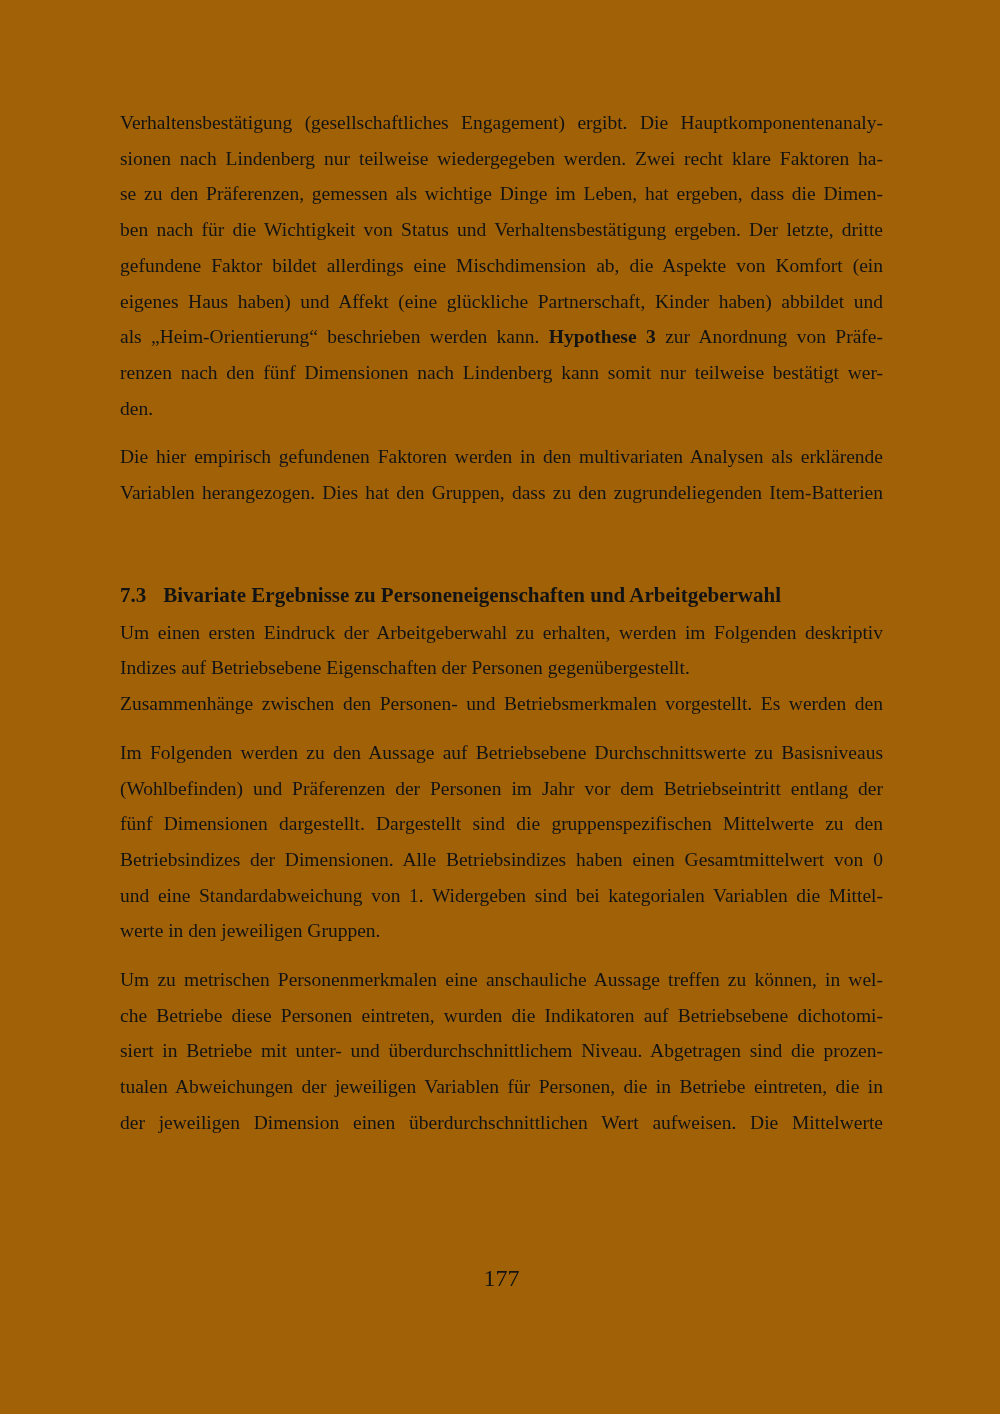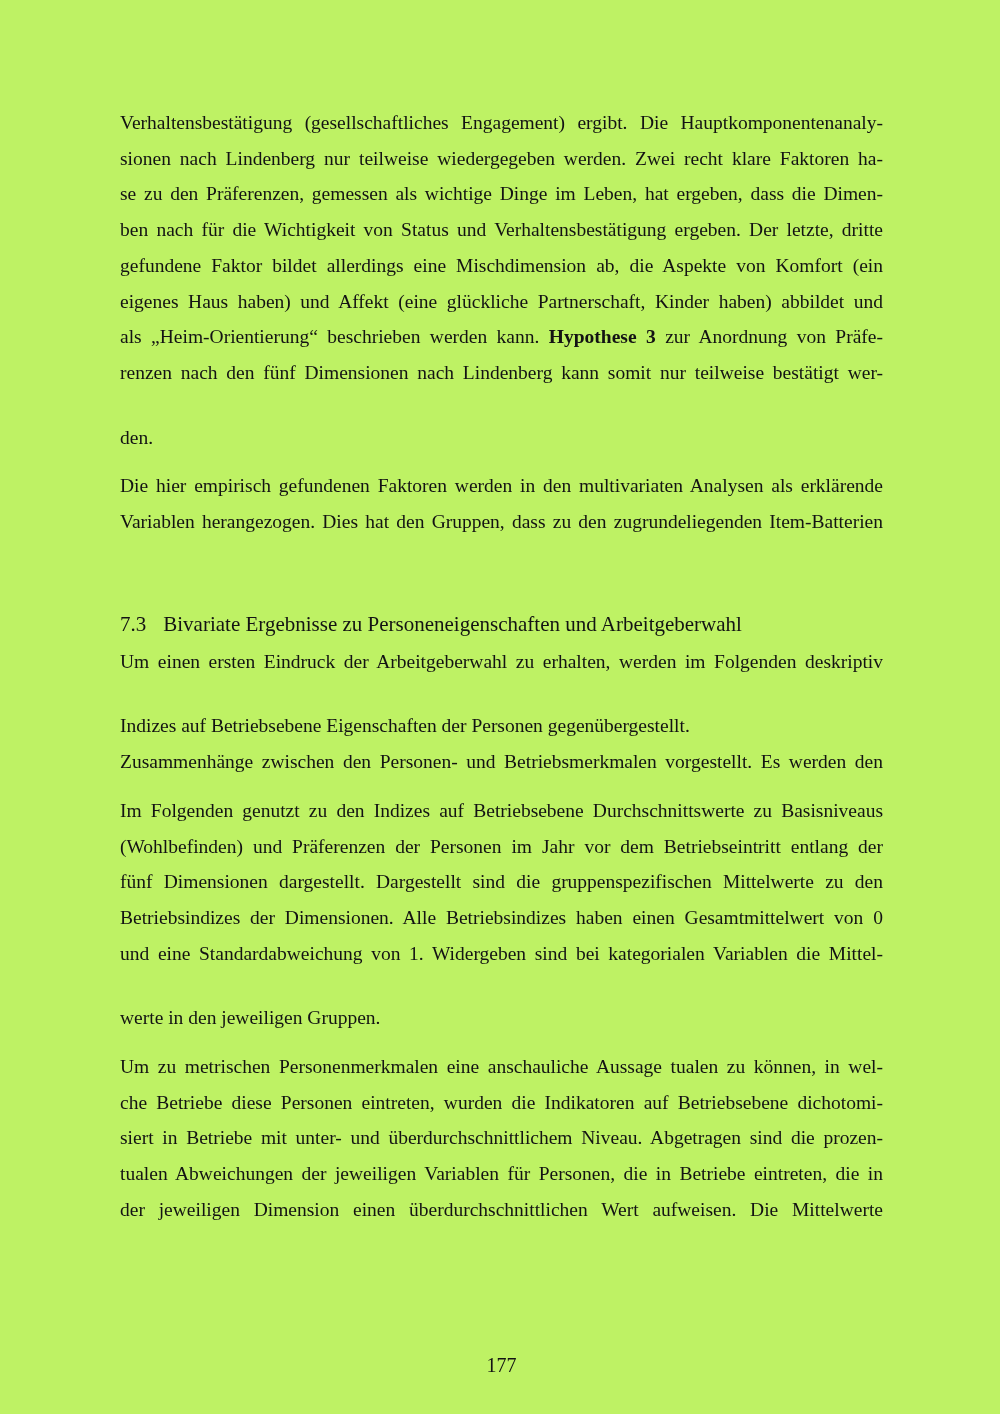--- a/index.html
+++ b/index.html
@@ -3,21 +3,21 @@
 <meta charset="utf-8">
 <style>
   html, body {
     margin: 0;
     padding: 0;
     background: #ffffff;
   }
   .page {
     width: 1000px;
     height: 1414px;
-    background: #bef264;
+    background: #a16207;
     color: #131313;
     font-family: "Liberation Serif", "DejaVu Serif", serif;
     position: relative;
     overflow: hidden;
     box-sizing: border-box;
   }
   .content {
     padding: 105px 117px 0 120px;
   }
   .para {
@@ -25,36 +25,35 @@
     font-size: 19.5px;
     line-height: 35.7px;
   }
   .ln {
     display: block;
     text-align: justify;
     text-align-last: justify;
   }
   .ln.last {
     text-align-last: left;
-    margin-top: 29px;
   }
   .heading {
     margin: 66px 0 2px 0;
     font-size: 21px;
     line-height: 36px;
-    font-weight: normal;
+    font-weight: bold;
   }
   .hnum {
     display: inline-block;
     margin-right: 17px;
   }
   .footer {
     margin-top: 125px;
     text-align: center;
-    font-size: 20px;
+    font-size: 24px;
     line-height: 24px;
   }
   strong { font-weight: bold; }
 </style>
 </head>
 <body>
 
 <div class="page">
   <div class="content">
 
@@ -79,30 +78,30 @@
       <span class="hnum">7.3</span><span>Bivariate Ergebnisse zu Personeneigenschaften und Arbeitgeberwahl</span>
     </h2>
 
     <p class="para">
       <span class="ln">Um einen ersten Eindruck der Arbeitgeberwahl zu erhalten, werden im Folgenden deskriptiv</span>
       <span class="ln last">Indizes auf Betriebsebene Eigenschaften der Personen gegenübergestellt.</span>
       <span class="ln">Zusammenhänge zwischen den Personen- und Betriebsmerkmalen vorgestellt. Es werden den</span>
     </p>
 
     <p class="para">
-      <span class="ln">Im Folgenden genutzt zu den Indizes auf Betriebsebene Durchschnittswerte zu Basisniveaus</span>
+      <span class="ln">Im Folgenden werden zu den Aussage auf Betriebsebene Durchschnittswerte zu Basisniveaus</span>
       <span class="ln">(Wohlbefinden) und Präferenzen der Personen im Jahr vor dem Betriebseintritt entlang der</span>
       <span class="ln">fünf Dimensionen dargestellt. Dargestellt sind die gruppenspezifischen Mittelwerte zu den</span>
       <span class="ln">Betriebsindizes der Dimensionen. Alle Betriebsindizes haben einen Gesamtmittelwert von 0</span>
       <span class="ln">und eine Standardabweichung von 1. Widergeben sind bei kategorialen Variablen die Mittel-</span>
       <span class="ln last">werte in den jeweiligen Gruppen.</span>
     </p>
 
     <p class="para">
-      <span class="ln">Um zu metrischen Personenmerkmalen eine anschauliche Aussage tualen zu können, in wel-</span>
+      <span class="ln">Um zu metrischen Personenmerkmalen eine anschauliche Aussage treffen zu können, in wel-</span>
       <span class="ln">che Betriebe diese Personen eintreten, wurden die Indikatoren auf Betriebsebene dichotomi-</span>
       <span class="ln">siert in Betriebe mit unter- und überdurchschnittlichem Niveau. Abgetragen sind die prozen-</span>
       <span class="ln">tualen Abweichungen der jeweiligen Variablen für Personen, die in Betriebe eintreten, die in</span>
       <span class="ln">der jeweiligen Dimension einen überdurchschnittlichen Wert aufweisen. Die Mittelwerte</span>
     </p>
 
     <div class="footer">
       <span>177</span>
     </div>
 

